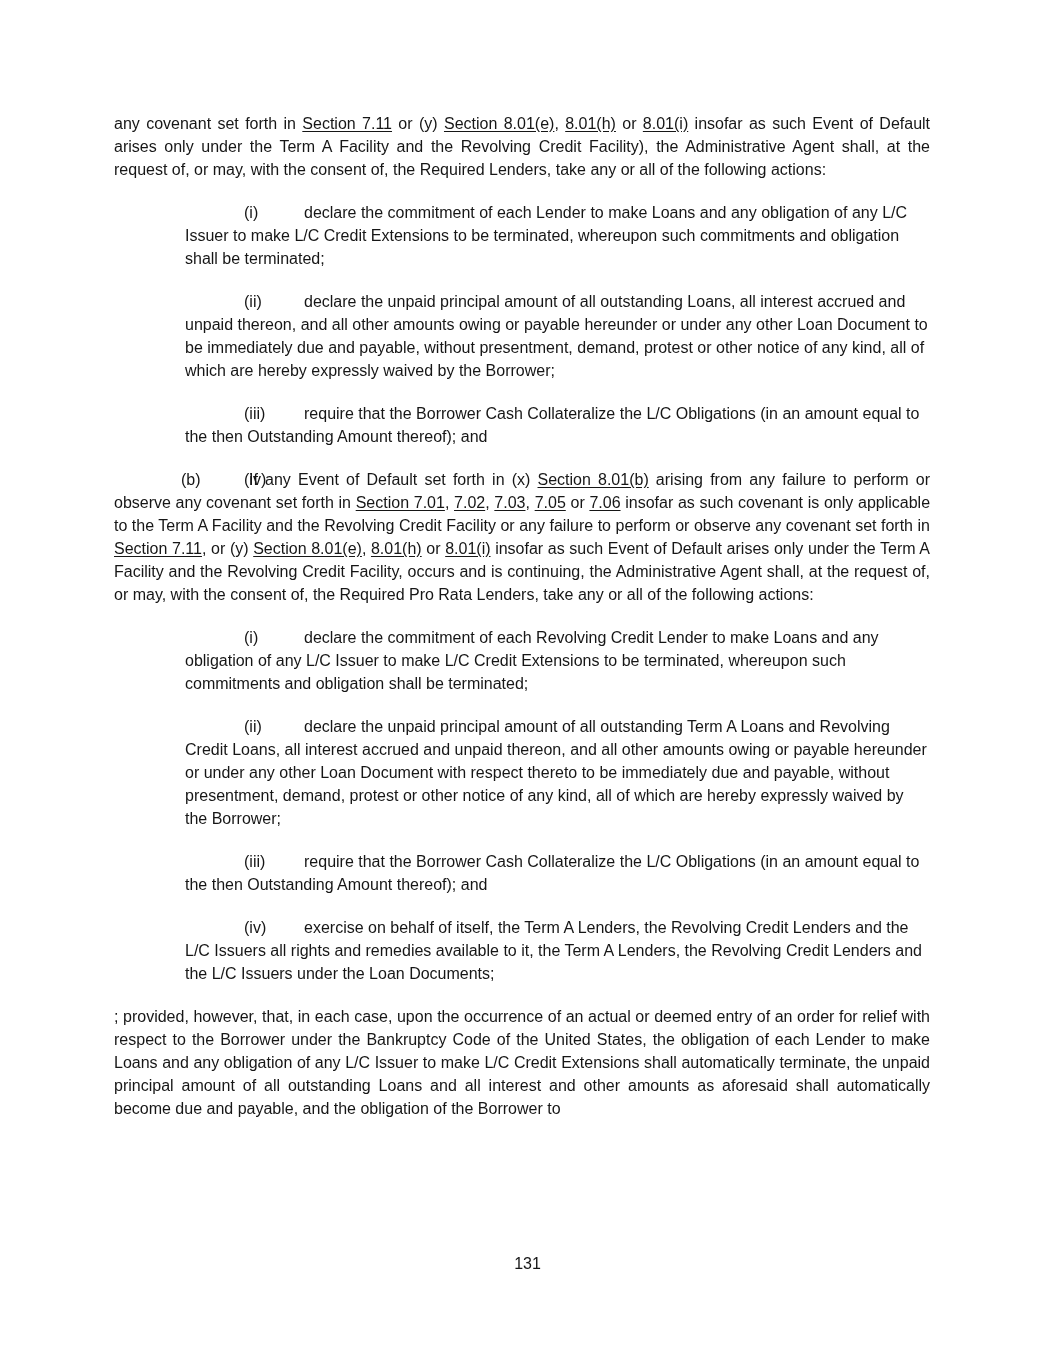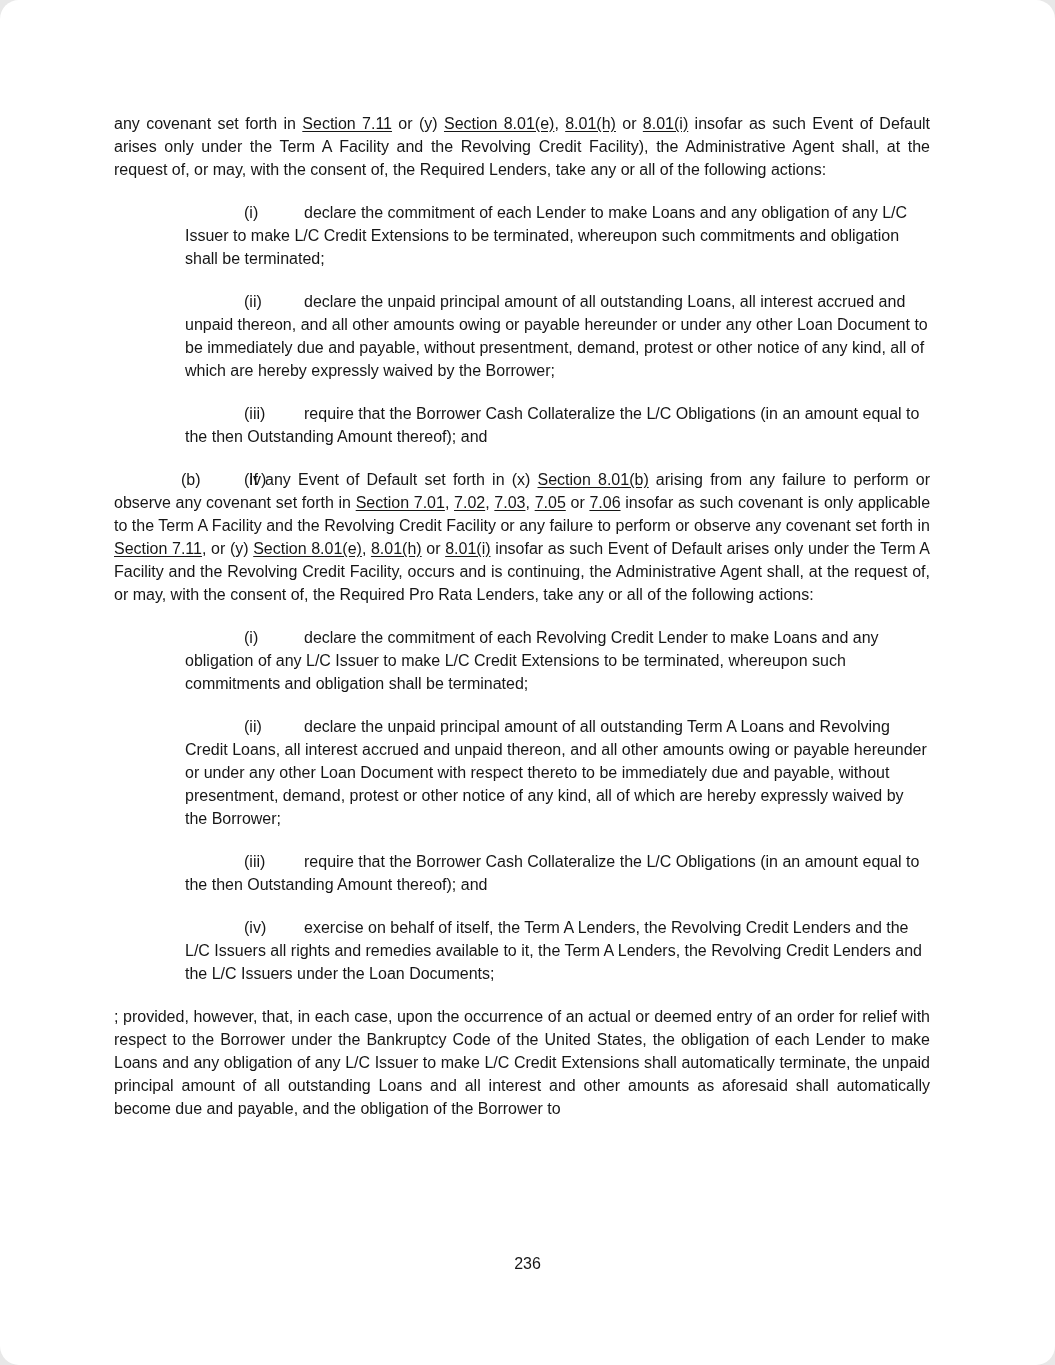--- a/index.html
+++ b/index.html
@@ -8,21 +8,20 @@
     position: relative;
     width: 1055px;
     height: 1365px;
     margin: 0 auto;
     background: #ffffff;
     font-family: "Liberation Sans", sans-serif;
     font-size: 16px;
     line-height: 23px;
     color: #161616;
     overflow: hidden;
-    border-radius: 19px;
   }
   .doc-body {
     position: absolute;
     left: 114px;
     top: 112px;
     width: 816px;
   }
   .para { margin-bottom: 20px; }
   
   .para.body { text-align: justify; }
@@ -72,14 +71,14 @@
       <p class="para item"><span class="label">(ii)</span><span>declare the unpaid principal amount of all outstanding Loans, all interest accrued and unpaid thereon, and all other amounts owing or payable hereunder or under any other Loan Document to be immediately due and payable, without presentment, demand, protest or other notice of any kind, all of which are hereby expressly waived by the Borrower;</span></p>
       <p class="para item"><span class="label">(iii)</span><span>require that the Borrower Cash Collateralize the L/C Obligations (in an amount equal to the then Outstanding Amount thereof); and</span></p>
       <p class="para item"><span class="label">(iv)</span></p>
       <p class="para sub"><span class="label">(b)</span><span>If any Event of Default set forth in (x) </span><span class="uref">Section 8.01(b)</span><span> arising from any failure to perform or observe any covenant set forth in </span><span class="uref">Section 7.01</span><span>, </span><span class="uref">7.02</span><span>, </span><span class="uref">7.03</span><span>, </span><span class="uref">7.05</span><span> or </span><span class="uref">7.06</span><span> insofar as such covenant is only applicable to the Term A Facility and the Revolving Credit Facility or any failure to perform or observe any covenant set forth in </span><span class="uref">Section 7.11</span><span>, or (y) </span><span class="uref">Section 8.01(e)</span><span>, </span><span class="uref">8.01(h)</span><span> or </span><span class="uref">8.01(i)</span><span> insofar as such Event of Default arises only under the Term A Facility and the Revolving Credit Facility, occurs and is continuing, the Administrative Agent shall, at the request of, or may, with the consent of, the Required Pro Rata Lenders, take any or all of the following actions:</span></p>
       <p class="para item"><span class="label">(i)</span><span>declare the commitment of each Revolving Credit Lender to make Loans and any obligation of any L/C Issuer to make L/C Credit Extensions to be terminated, whereupon such commitments and obligation shall be terminated;</span></p>
       <p class="para item"><span class="label">(ii)</span><span>declare the unpaid principal amount of all outstanding Term A Loans and Revolving Credit Loans, all interest accrued and unpaid thereon, and all other amounts owing or payable hereunder or under any other Loan Document with respect thereto to be immediately due and payable, without presentment, demand, protest or other notice of any kind, all of which are hereby expressly waived by the Borrower;</span></p>
       <p class="para item"><span class="label">(iii)</span><span>require that the Borrower Cash Collateralize the L/C Obligations (in an amount equal to the then Outstanding Amount thereof); and</span></p>
       <p class="para item"><span class="label">(iv)</span><span>exercise on behalf of itself, the Term A Lenders, the Revolving Credit Lenders and the L/C Issuers all rights and remedies available to it, the Term A Lenders, the Revolving Credit Lenders and the L/C Issuers under the Loan Documents;</span></p>
       <p class="para body"><span>; provided, however, that, in each case, upon the occurrence of an actual or deemed entry of an order for relief with respect to the Borrower under the Bankruptcy Code of the United States, the obligation of each Lender to make Loans and any obligation of any L/C Issuer to make L/C Credit Extensions shall automatically terminate, the unpaid principal amount of all outstanding Loans and all interest and other amounts as aforesaid shall automatically become due and payable, and the obligation of the Borrower to</span></p>
     </main>
-  <footer class="page-number">236</footer>
+  <footer class="page-number">131</footer>
 </div>
 
 </body></html>

